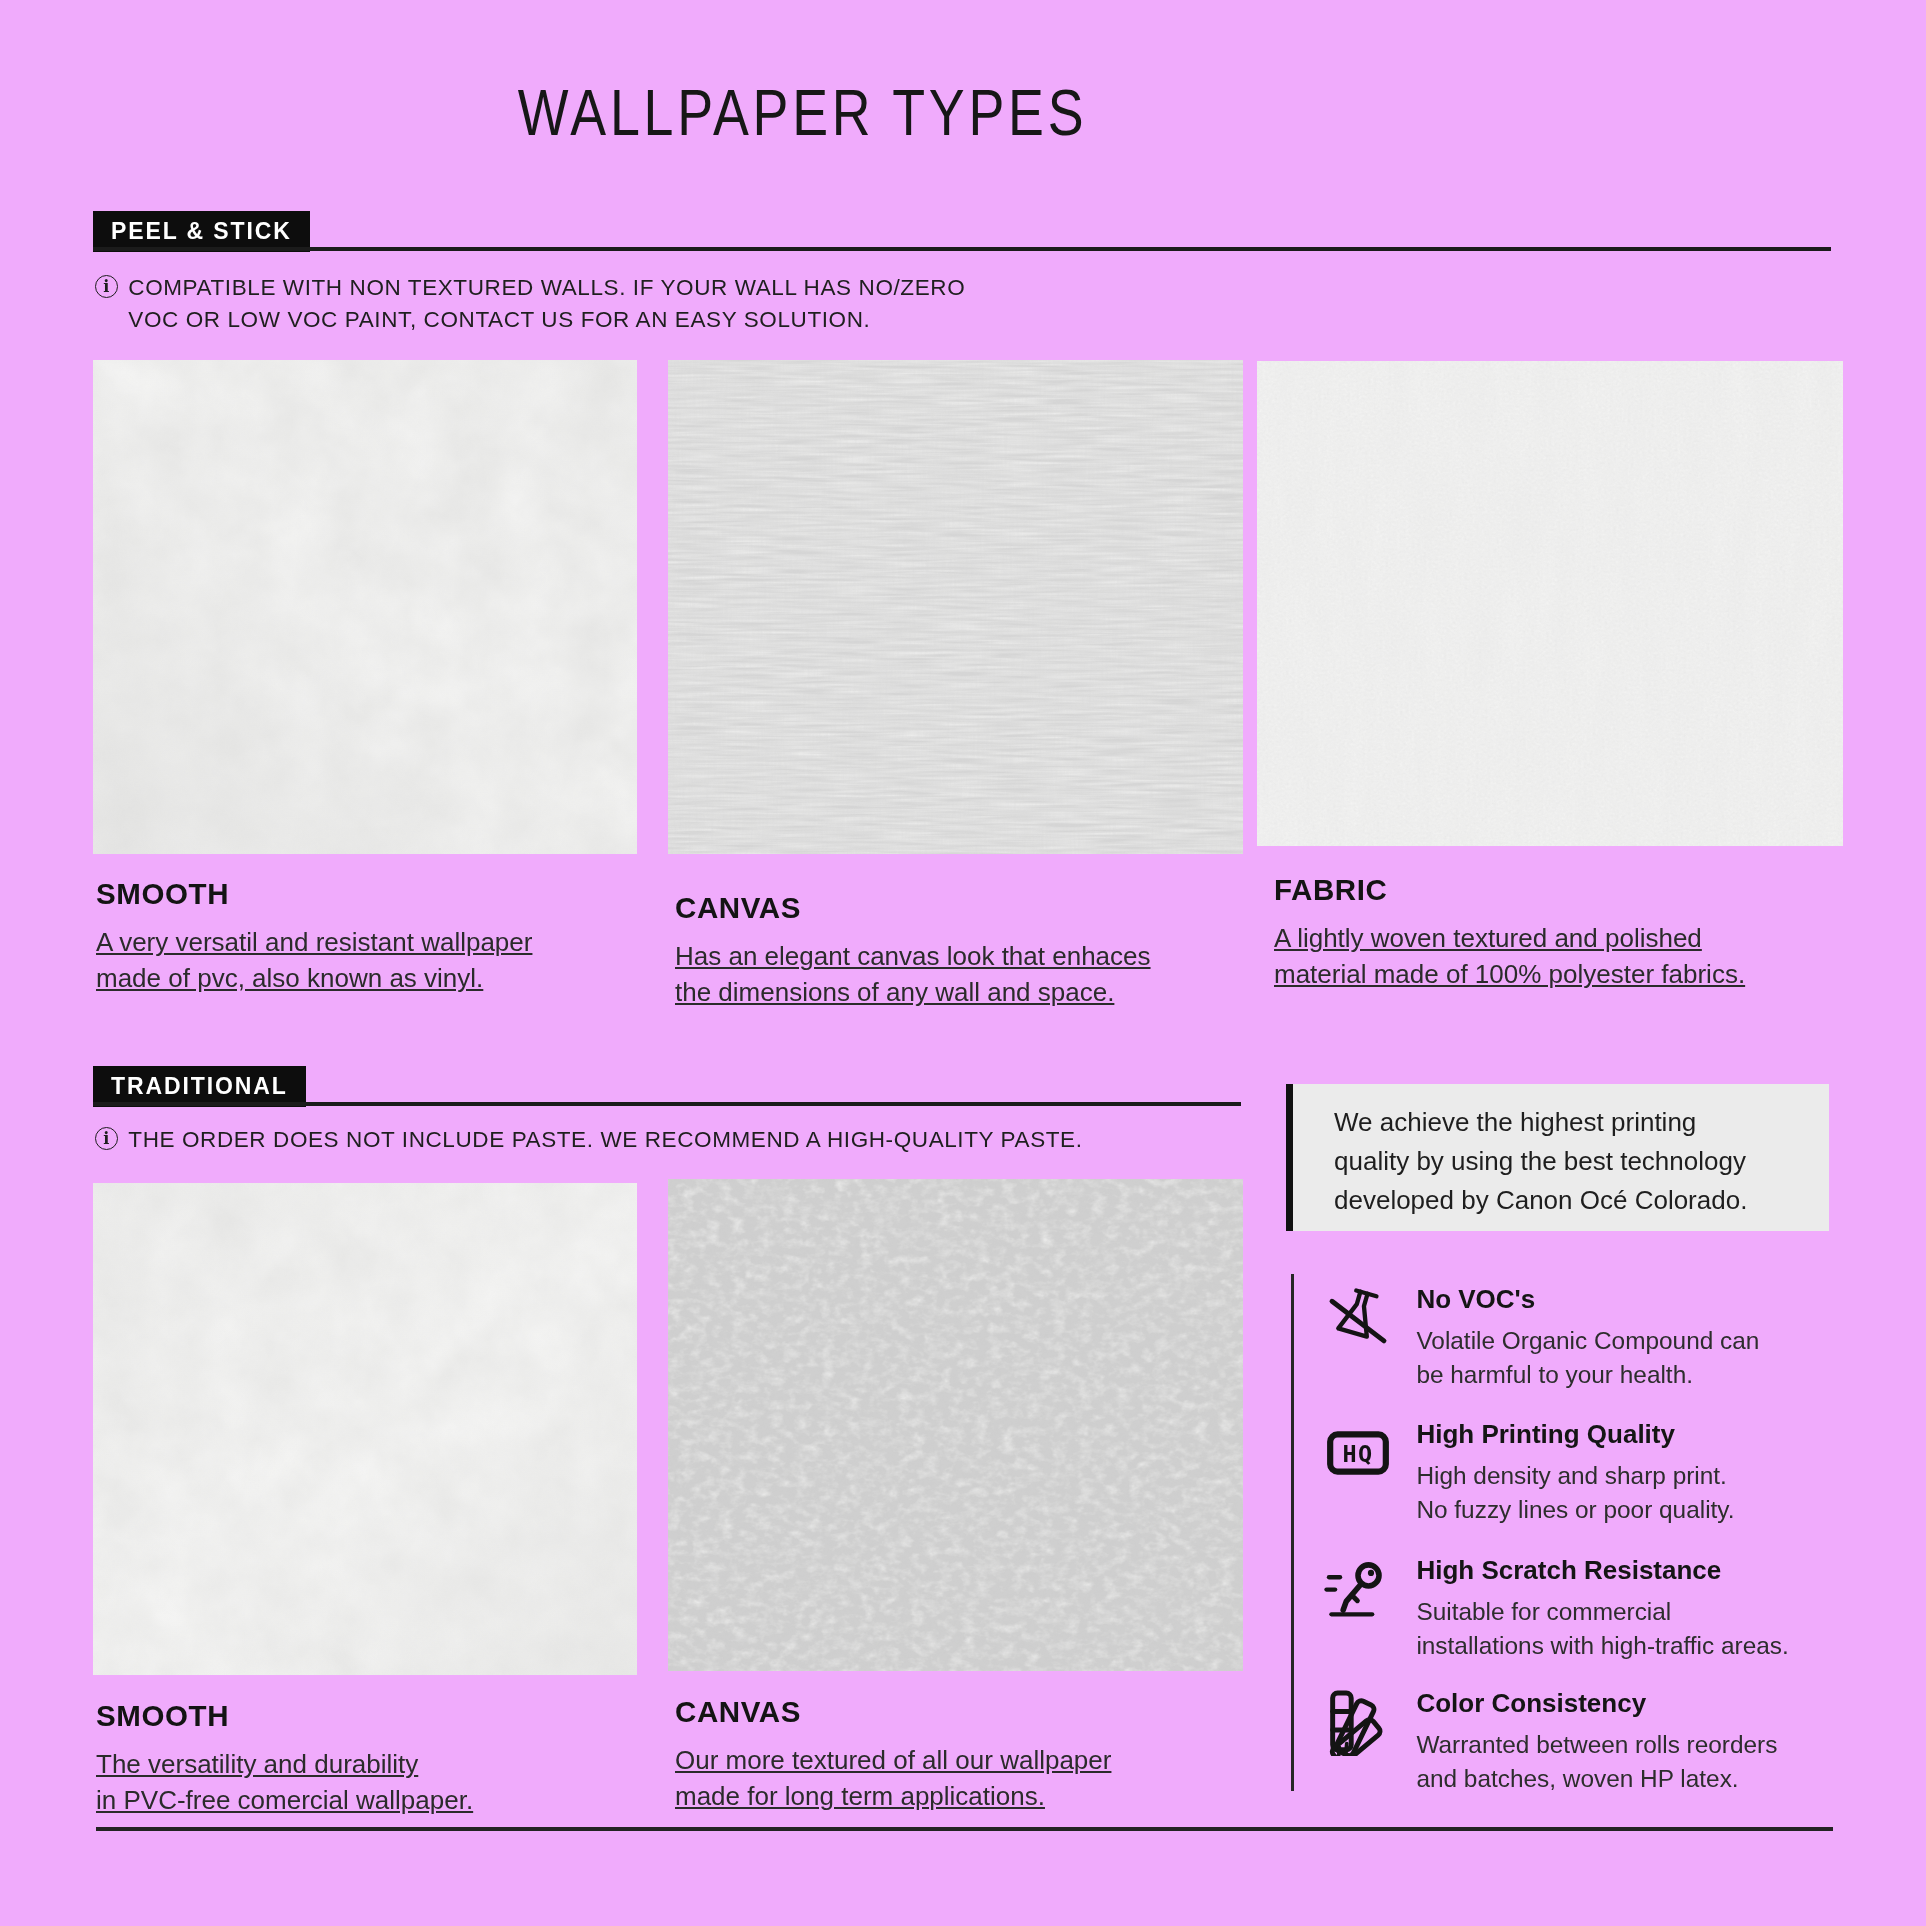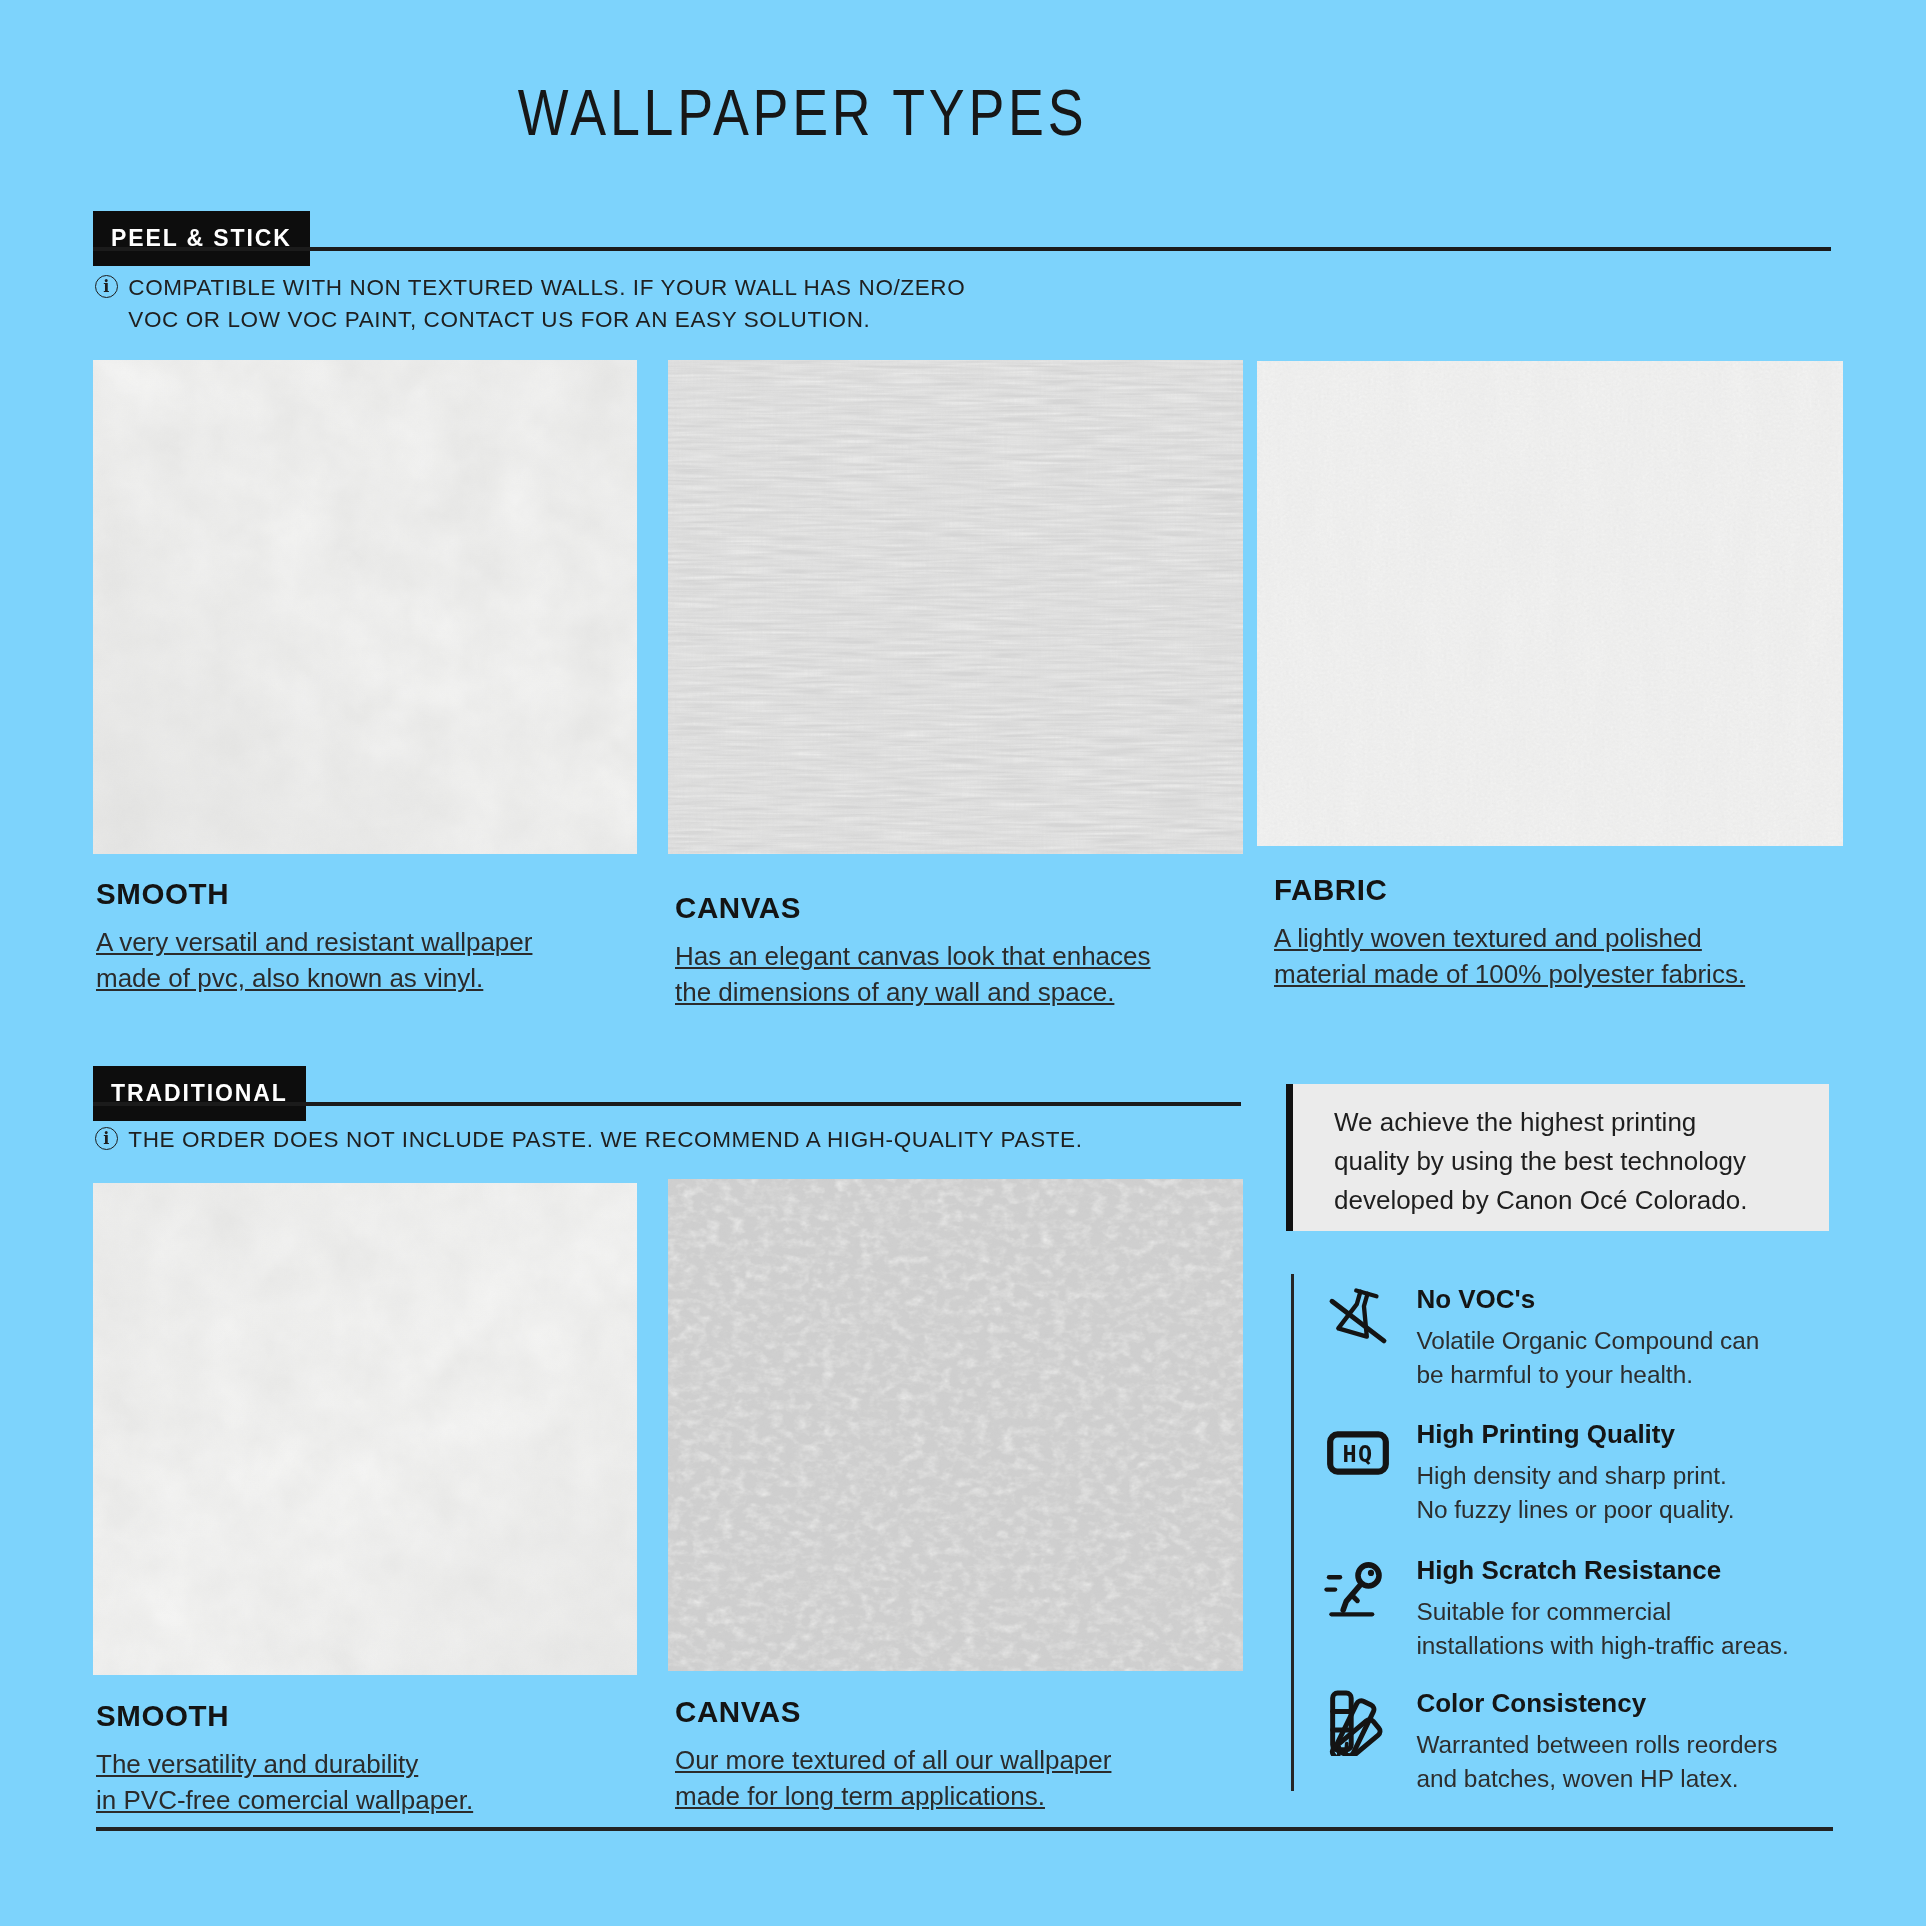--- a/index.html
+++ b/index.html
@@ -1,24 +1,24 @@
 <!DOCTYPE html>
 <html style="font-size:10.3px"><head>
 <meta charset="utf-8">
 <style>
   html,body{margin:0;padding:0;background:#ffffff;}
-  .page{position:relative;width:1926px;height:1926px;background:#7dd3fc;overflow:hidden;
+  .page{position:relative;width:1926px;height:1926px;background:#f0abfc;overflow:hidden;
         font-family:"Liberation Sans",sans-serif;color:#1c1c1c;}
 
   .title{position:absolute;top:76px;left:0;width:1605px;text-align:center;
          font-size:64px;font-weight:400;letter-spacing:4.5px;color:#171717;
          transform:scaleX(0.84);transform-origin:803px 50%;white-space:nowrap;}
 
   .head-box{position:absolute;background:#0d0d0d;color:#ffffff;font-size:23px;font-weight:600;
-            letter-spacing:1.9px;line-height:41px;height:41px;padding:7px 18px;white-space:nowrap;}
+            letter-spacing:1.9px;line-height:41px;height:41px;padding:0 18px;white-space:nowrap;}
   .rule{position:absolute;height:3.9px;background:#1b1b1b;}
 
   .note{position:absolute;display:flex;gap:10.3px;font-size:22.5px;letter-spacing:0.6px;
         line-height:32px;color:#1f1f1f;font-weight:400;}
   .info-i{flex:0 0 auto;width:23px;height:23px;margin-top:3.2px;border:1.9px solid #1c1c1c;border-radius:50%;
           display:flex;align-items:center;justify-content:center;font-size:16px;font-weight:700;
           font-family:"DejaVu Serif",serif;box-sizing:border-box;}
 
   .swatch{position:absolute;overflow:hidden;background:#f4f4f3;}
   .swatch svg{display:block;width:100%;height:100%;}

